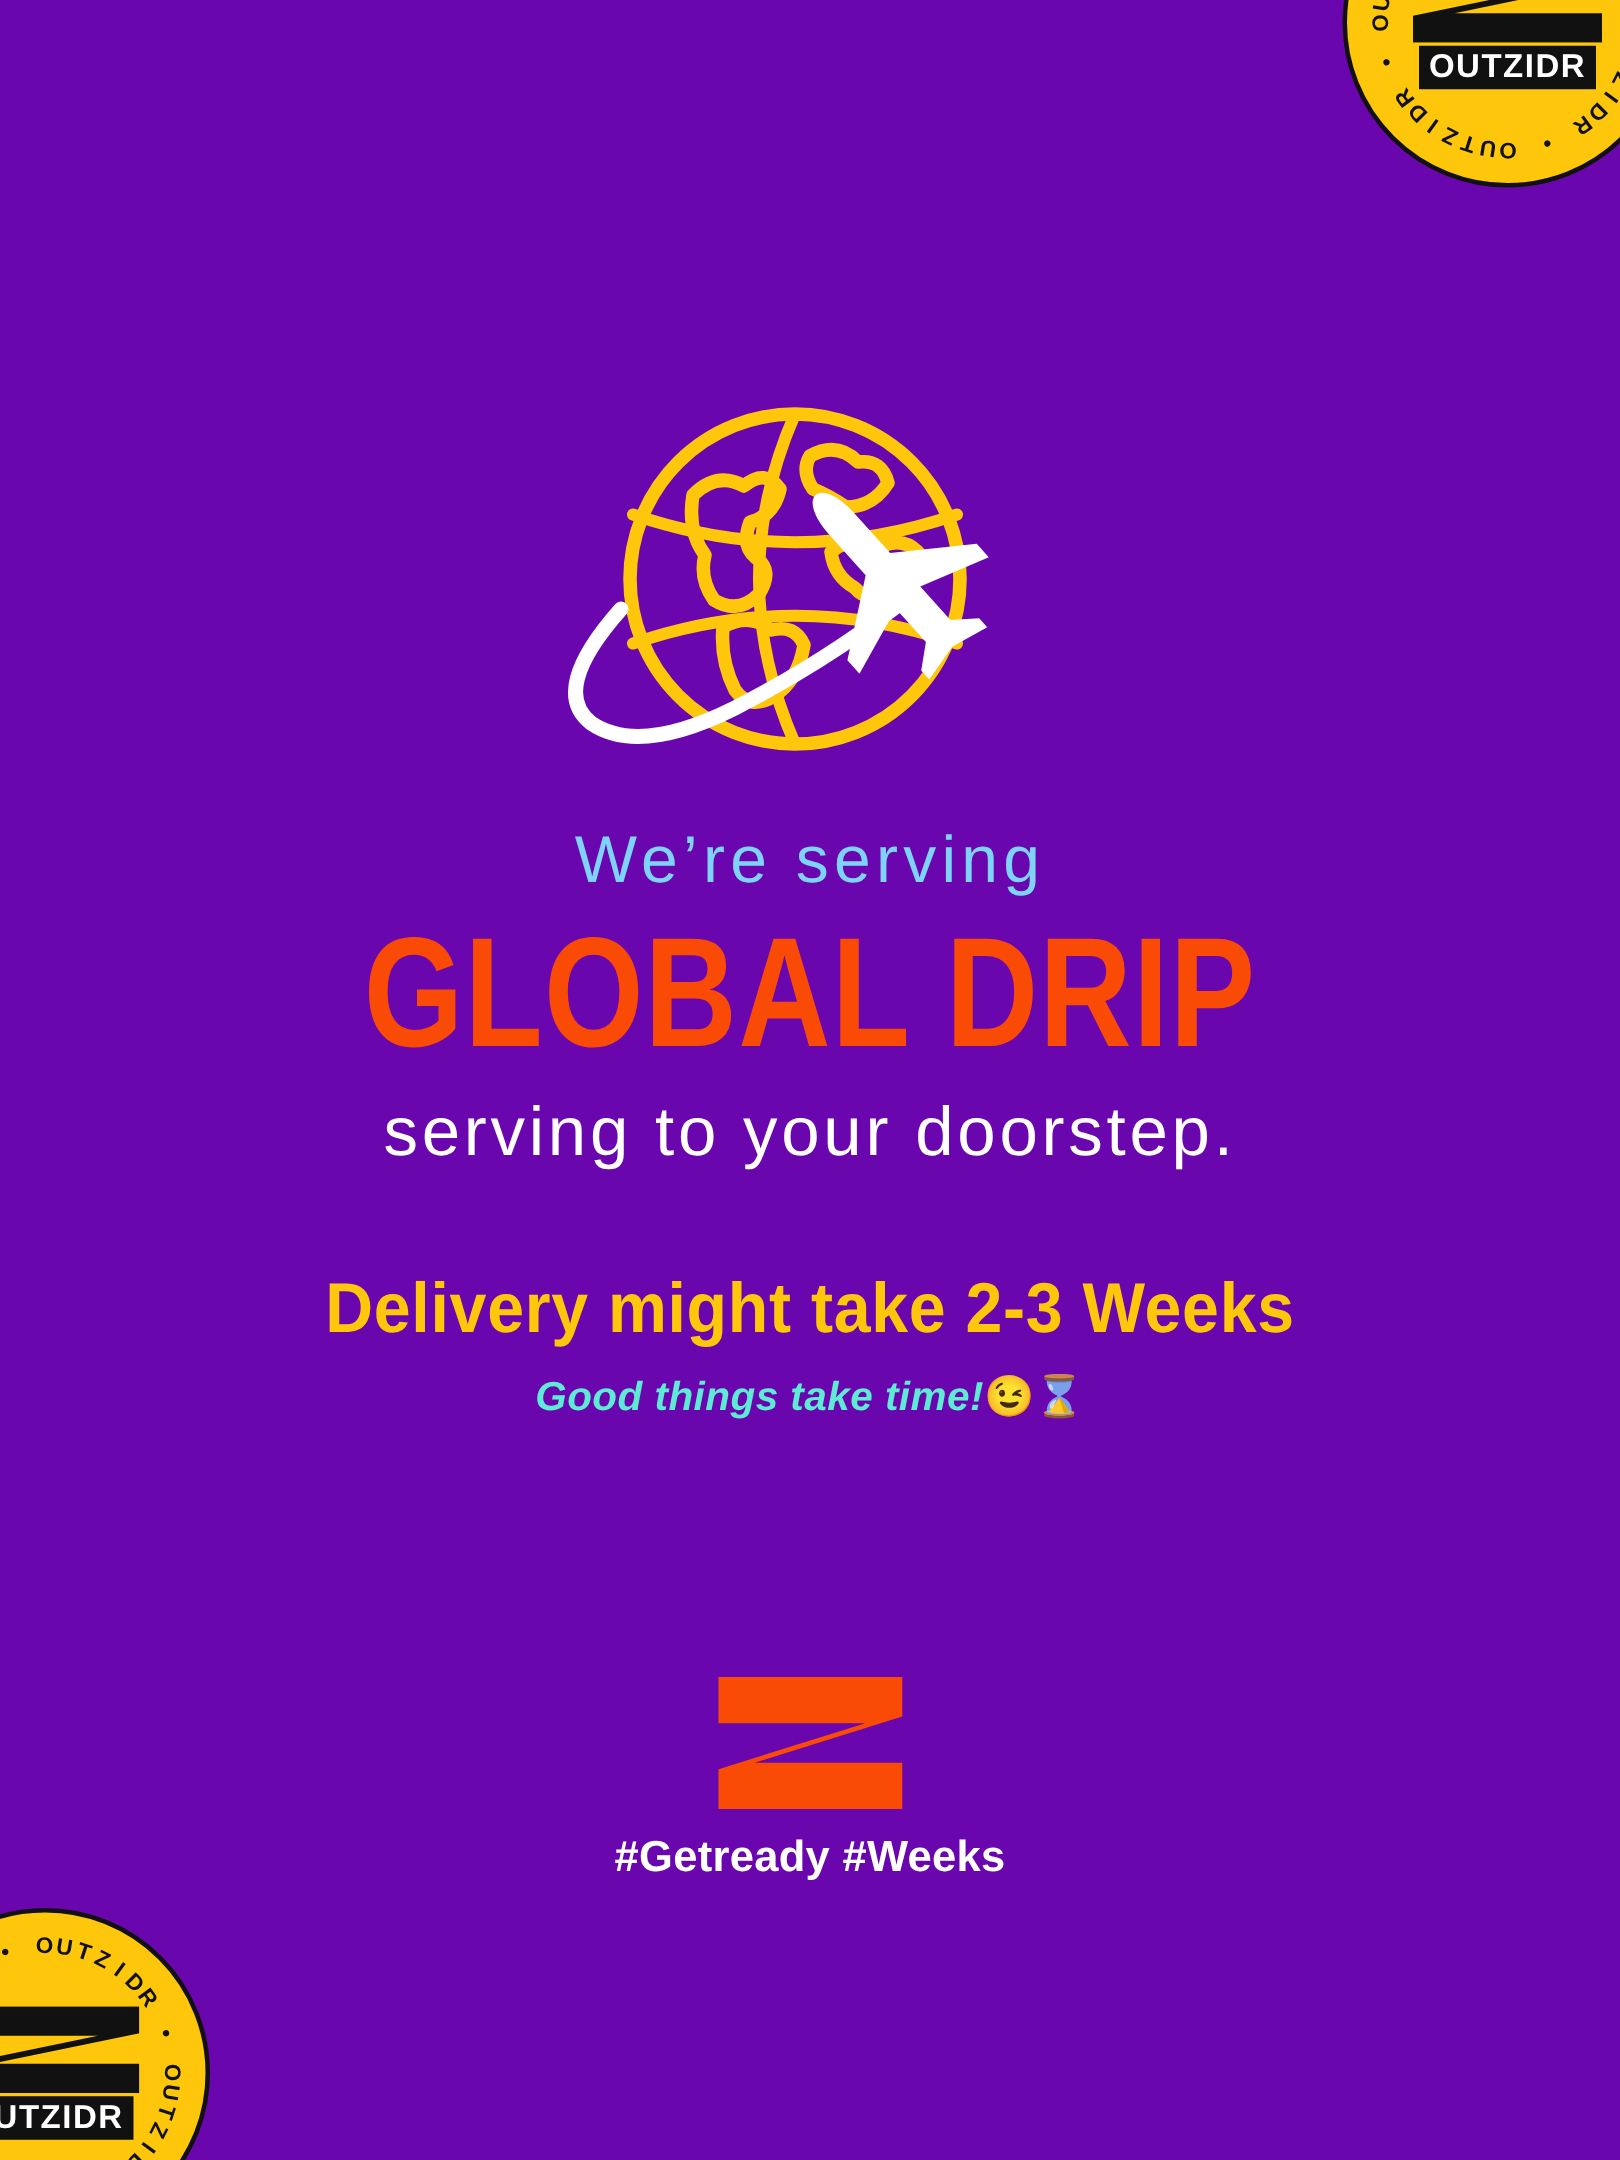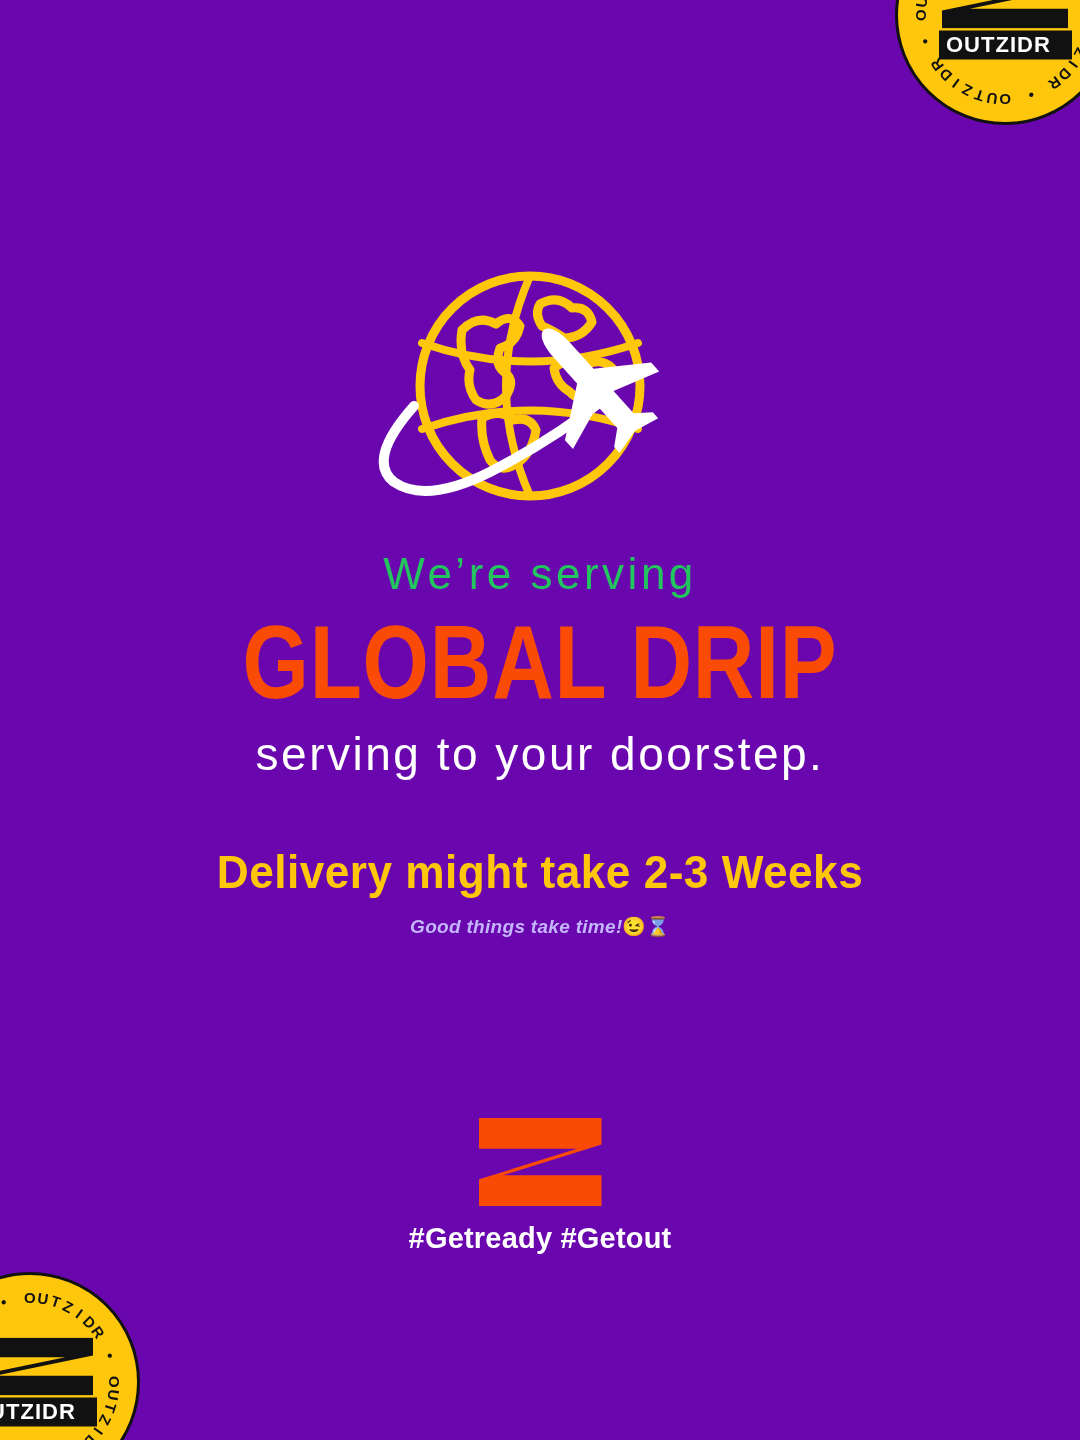--- a/index.html
+++ b/index.html
@@ -75,21 +75,21 @@
     clip-path: polygon(0% 0%, 100% 0%, 100% 31%, 22% 66%, 100% 66%, 100% 100%,
                        0% 100%, 0% 69%, 78% 34%, 0% 34%);
   }
   .stamp-bar {
     margin: 2px auto 0 auto;
     background: #111111;
     color: #ffffff;
     font-size: 22px;
     font-weight: 700;
     letter-spacing: 1px;
-    padding: 3px 21px 4px 7px;
+    padding: 3px 7px 4px 7px;
     display: inline-block;
     line-height: 1;
   }
 
   
   .art {
     position: absolute;
     top: 268px;
     left: 50%;
     transform: translateX(-50%);
@@ -100,21 +100,21 @@
 
   
   .copy {
     position: absolute;
     top: 548px;
     left: 0;
     width: 1080px;
     text-align: center;
   }
   .line-serving {
-    color: #22c55e;
+    color: #7dd3fc;
     font-size: 44px;
     font-weight: 300;
     letter-spacing: 3.5px;
     line-height: 1.18;
   }
   .line-hero {
     color: #FA4B06;
     font-size: 104px;
     font-weight: 900;
     letter-spacing: 1px;
@@ -133,22 +133,22 @@
   }
   .line-delivery {
     color: #FFC70B;
     font-size: 47px;
     font-weight: 800;
     letter-spacing: 0.5px;
     margin-top: 62px;
     transform: scaleX(0.94);
   }
   .line-good {
-    color: #c4b5fd;
-    font-size: 19px;
+    color: #5eead4;
+    font-size: 27px;
     font-weight: 800;
     font-style: italic;
     letter-spacing: 0.3px;
     margin-top: 16px;
   }
   .emoji { font-style: normal; font-weight: 400; letter-spacing: 0; }
 
   
   .footer {
     position: absolute;
@@ -286,21 +286,21 @@
     <div class="line-hero">GLOBAL DRIP</div>
     <div class="line-doorstep">serving to your doorstep.</div>
     <div class="line-delivery">Delivery might take 2-3 Weeks</div>
     <div class="line-good">
       <span>Good things take time!</span><span class="emoji">😉⌛</span>
     </div>
   </div>
 
   <div class="footer">
     <div class="brand-z"></div>
-    <div class="tagline">#Getready #Getout</div>
+    <div class="tagline">#Getready #Weeks</div>
   </div>
 
   <div class="stamp stamp-bl">
     <div class="stamp-ring">
         <span style="transform: rotate(0deg);">
           <i style="transform: translate(-50%, 0px) translateY(-93px);">O</i>
         </span>
         <span style="transform: rotate(9deg);">
           <i style="transform: translate(-50%, 0px) translateY(-93px);">U</i>
         </span>

